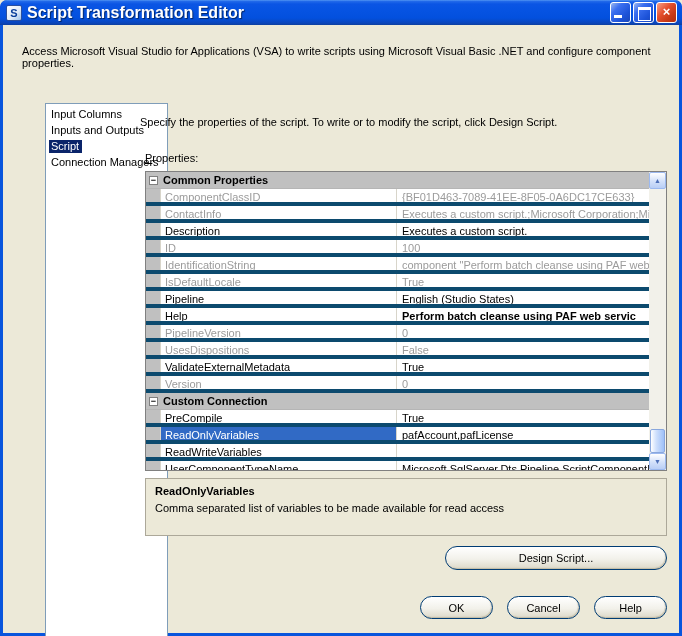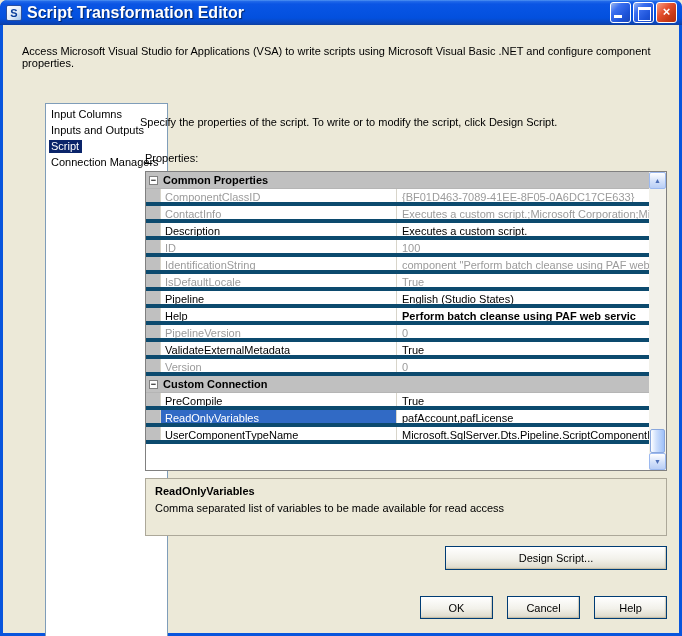--- a/index.html
+++ b/index.html
@@ -144,21 +144,21 @@
   
   .help-panel {
     position: absolute; left: 142px; top: 453px; width: 522px; height: 58px;
     border: 1px solid #ACA899; background: #ECE9D8;
     padding: 6px 9px;
   }
   .help-title { font-weight: bold; margin-bottom: 5px; }
   
   .xp-btn {
     position: absolute;
-    border: 1px solid #003C74; border-radius: 0;
+    border: 1px solid #003C74; border-radius: 12px;
     background: linear-gradient(180deg,#ffffff 0%, #f2f1ea 55%, #dcd8c8 100%);
     font-family: "Liberation Sans", sans-serif; font-size: 11px; color: #000;
     box-shadow: inset -1px -1px 1px rgba(160,150,120,.45);
     cursor: default;
   }
   .design-btn { left: 442px; top: 521px; width: 222px; height: 24px; }
   .ok-btn     { left: 417px; top: 571px; width: 73px;  height: 23px; }
   .cancel-btn { left: 504px; top: 571px; width: 73px;  height: 23px; }
   .helpbtn    { left: 591px; top: 571px; width: 73px;  height: 23px; }
 </style>
@@ -249,20 +249,25 @@
         <div class="prow boldval">
             <span class="strip"></span>
             <span class="pname">Help</span>
             <span class="pval">Perform batch cleanse using PAF web servic</span>
           </div>
         <div class="prow ro">
             <span class="strip"></span>
             <span class="pname">PipelineVersion</span>
             <span class="pval">0</span>
           </div>
+        <div class="prow ro">
+            <span class="strip"></span>
+            <span class="pname">UsesDispositions</span>
+            <span class="pval">False</span>
+          </div>
         <div class="prow">
             <span class="strip"></span>
             <span class="pname">ValidateExternalMetadata</span>
             <span class="pval">True</span>
           </div>
         <div class="prow ro">
             <span class="strip"></span>
             <span class="pname">Version</span>
             <span class="pval">0</span>
           </div>
@@ -277,20 +282,25 @@
             <span class="pname">PreCompile</span>
             <span class="pval">True</span>
           </div>
         <div class="prow selected">
             <span class="strip"></span>
             <span class="pname">ReadOnlyVariables</span>
             <span class="pval">pafAccount,pafLicense</span>
           </div>
         <div class="prow">
             <span class="strip"></span>
+            <span class="pname">ReadWriteVariables</span>
+            <span class="pval"></span>
+          </div>
+        <div class="prow">
+            <span class="strip"></span>
             <span class="pname">UserComponentTypeName</span>
             <span class="pval">Microsoft.SqlServer.Dts.Pipeline.ScriptComponentH</span>
           </div>
 
       </div>
 
       <div class="pgrid-vscroll">
         <span class="sb-btn">
             <span>▲</span>
           </span>

